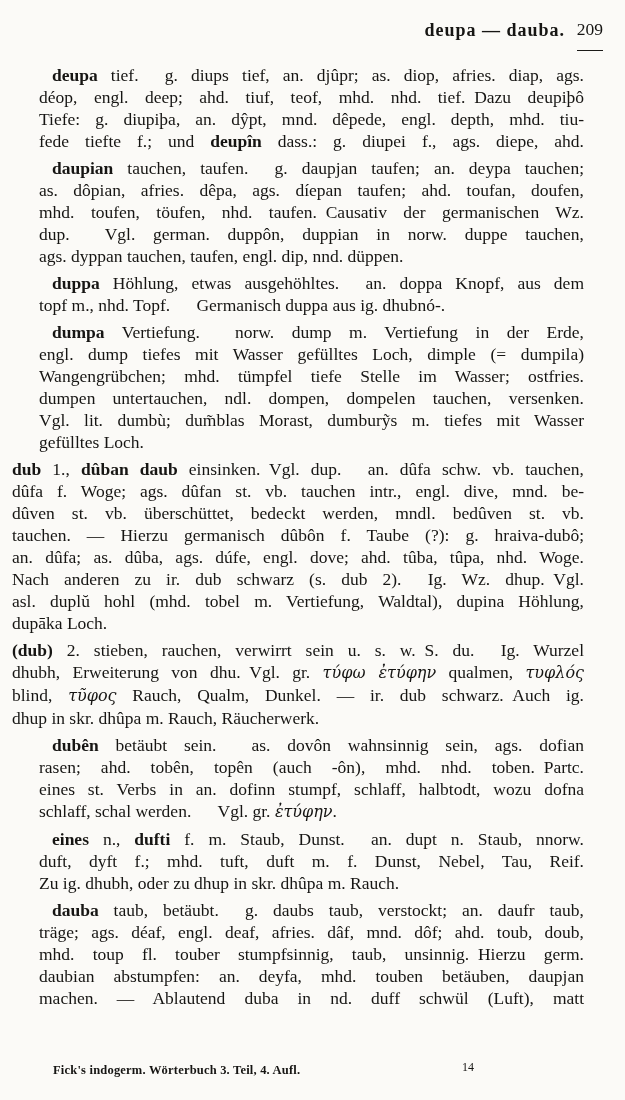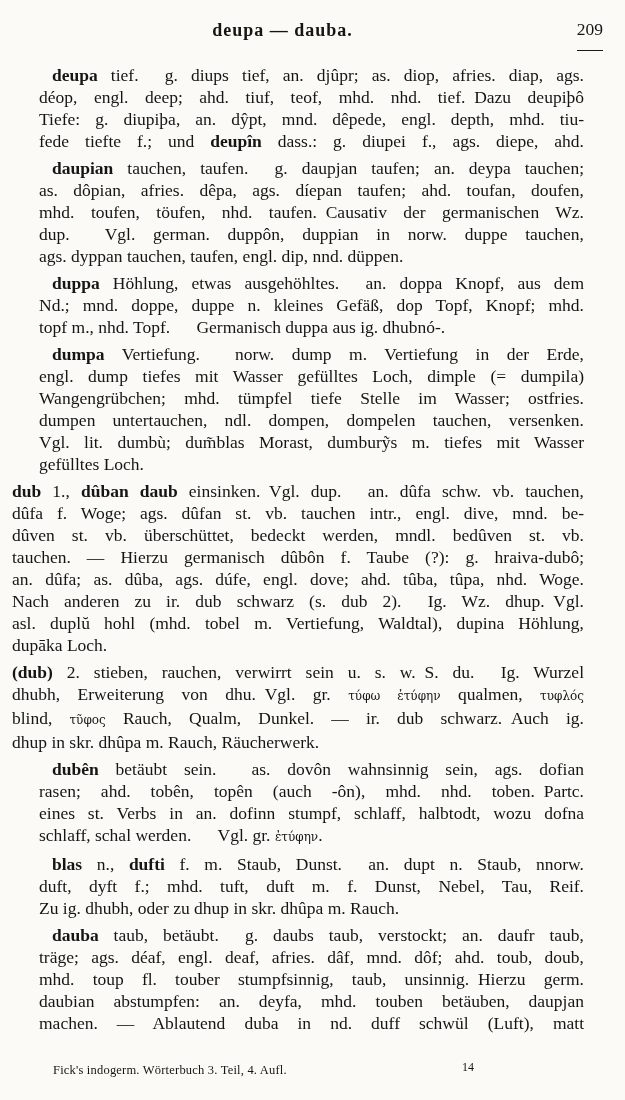--- a/index.html
+++ b/index.html
@@ -7,21 +7,21 @@
     width:625px;height:1100px;
     background:#fbfaf7;
     font-family:"Liberation Serif","DejaVu Serif",serif;
     color:#161513;
     position:relative;
     overflow:hidden;
   }
   .page{position:absolute;inset:0;}
   .running-head{
     position:absolute;top:20px;left:0;right:60px;
-    text-align:center;font-size:18px;font-weight:bold;
+    text-align:right;font-size:18px;font-weight:bold;
     letter-spacing:1px;
   }
   .page-number{
     position:absolute;top:19px;right:22px;
     font-size:17.5px;
     border-bottom:1.5px solid #1b1a18;
     padding-bottom:10px;
     text-align:center;
   }
   .text-block{
@@ -30,24 +30,24 @@
   .entry{margin:0 0 5px 0;}
   .entry.indent{margin-left:27px;}
   .line{
     font-size:17.5px;line-height:22px;
     text-align:justify;text-align-last:justify;
     white-space:normal;
   }
   .line.end{text-align-last:left;}
   .entry.indent .line.first{padding-left:13px;}
   .hw{font-weight:bold;}
-  .greek{font-family:"DejaVu Serif",serif;font-size:12px;margin-top:48px;}
+  .greek{font-style:italic;font-family:"DejaVu Serif",serif;font-size:16px;margin-top:48px;}
   .footer-signature{
     position:absolute;left:53px;top:1063px;
-    font-size:12.5px;font-weight:normal;letter-spacing:0.2px;
+    font-size:12.5px;font-weight:bold;letter-spacing:0.2px;
   }
   .sheet-number{
     position:absolute;left:462px;top:1060px;
     font-size:12px;
   }
 </style>
 </head>
 <body>
 
 <div class="page">
@@ -63,21 +63,20 @@
       </div>
       <div class="entry indent">
         <div class="line first"><span class="hw">daupian</span><span> tauchen, taufen.  g. daupjan taufen; an. deypa tauchen;</span></div>
         <div class="line"><span>as. dôpian, afries. dêpa, ags. díepan taufen; ahd. toufan, doufen,</span></div>
         <div class="line"><span>mhd. toufen, töufen, nhd. taufen. Causativ der germanischen Wz.</span></div>
         <div class="line"><span>dup.  Vgl. german. duppôn, duppian in norw. duppe tauchen,</span></div>
         <div class="line end"><span>ags. dyppan tauchen, taufen, engl. dip, nnd. düppen.</span></div>
       </div>
       <div class="entry indent">
         <div class="line first"><span class="hw">duppa</span><span> Höhlung, etwas ausgehöhltes.  an. doppa Knopf, aus dem</span></div>
-        <div class="line"><span>Nd.; mnd. doppe, duppe n. kleines Gefäß, dop Topf, Knopf; mhd.</span></div>
         <div class="line end"><span>topf m., nhd. Topf.  Germanisch duppa aus ig. dhubnó-.</span></div>
       </div>
       <div class="entry indent">
         <div class="line first"><span class="hw">dumpa</span><span> Vertiefung.  norw. dump m. Vertiefung in der Erde,</span></div>
         <div class="line"><span>engl. dump tiefes mit Wasser gefülltes Loch, dimple (= dumpila)</span></div>
         <div class="line"><span>Wangengrübchen; mhd. tümpfel tiefe Stelle im Wasser; ostfries.</span></div>
         <div class="line"><span>dumpen untertauchen, ndl. dompen, dompelen tauchen, versenken.</span></div>
         <div class="line"><span>Vgl. lit. dumbù; dum̃blas Morast, dumburỹs m. tiefes mit Wasser</span></div>
         <div class="line end"><span>gefülltes Loch.</span></div>
       </div>
@@ -97,21 +96,21 @@
         <div class="line"><span>blind, </span><span class="greek">τῦφος</span><span> Rauch, Qualm, Dunkel. — ir. dub schwarz. Auch ig.</span></div>
         <div class="line end"><span>dhup in skr. dhûpa m. Rauch, Räucherwerk.</span></div>
       </div>
       <div class="entry indent">
         <div class="line first"><span class="hw">dubên</span><span> betäubt sein.  as. dovôn wahnsinnig sein, ags. dofian</span></div>
         <div class="line"><span>rasen; ahd. tobên, topên (auch -ôn), mhd. nhd. toben. Partc.</span></div>
         <div class="line"><span>eines st. Verbs in an. dofinn stumpf, schlaff, halbtodt, wozu dofna</span></div>
         <div class="line end"><span>schlaff, schal werden.  Vgl. gr. </span><span class="greek">ἐτύφην</span><span>.</span></div>
       </div>
       <div class="entry indent">
-        <div class="line first"><span class="hw">blas</span><span> n., </span><span class="hw">dufti</span><span> f. m. Staub, Dunst.  an. dupt n. Staub, nnorw.</span></div>
+        <div class="line first"><span class="hw">eines</span><span> n., </span><span class="hw">dufti</span><span> f. m. Staub, Dunst.  an. dupt n. Staub, nnorw.</span></div>
         <div class="line"><span>duft, dyft f.; mhd. tuft, duft m. f. Dunst, Nebel, Tau, Reif.</span></div>
         <div class="line end"><span>Zu ig. dhubh, oder zu dhup in skr. dhûpa m. Rauch.</span></div>
       </div>
       <div class="entry indent">
         <div class="line first"><span class="hw">dauba</span><span> taub, betäubt.  g. daubs taub, verstockt; an. daufr taub,</span></div>
         <div class="line"><span>träge; ags. déaf, engl. deaf, afries. dâf, mnd. dôf; ahd. toub, doub,</span></div>
         <div class="line"><span>mhd. toup fl. touber stumpfsinnig, taub, unsinnig. Hierzu germ.</span></div>
         <div class="line"><span>daubian abstumpfen: an. deyfa, mhd. touben betäuben, daupjan</span></div>
         <div class="line"><span>machen. — Ablautend duba in nd. duff schwül (Luft), matt</span></div>
       </div>

